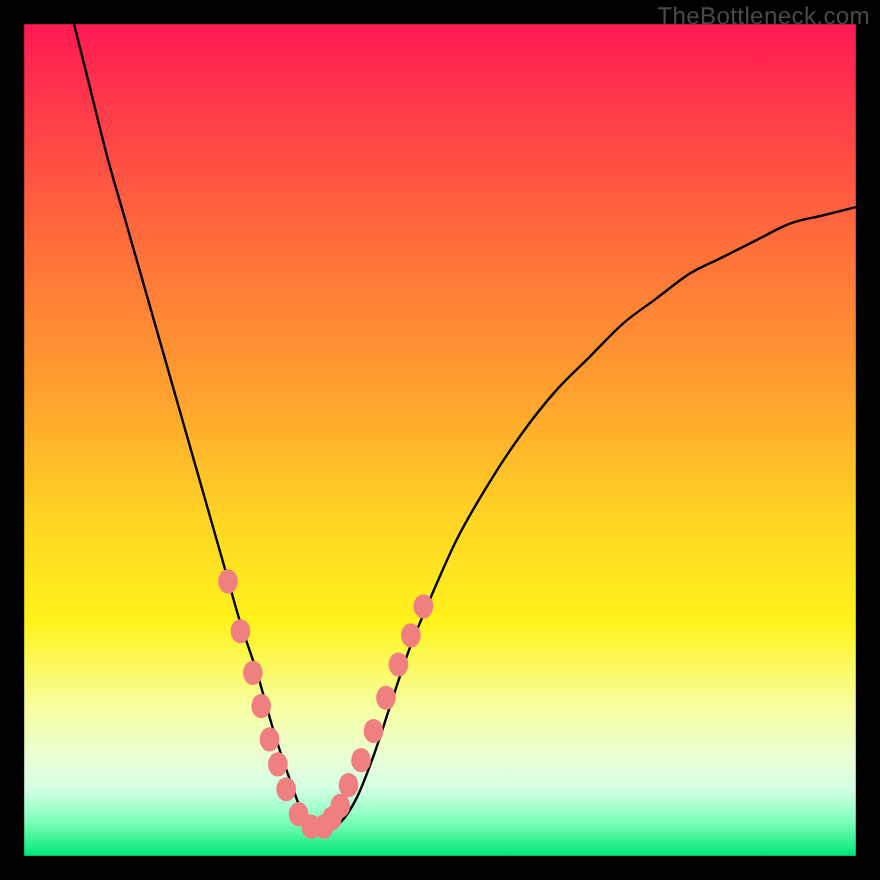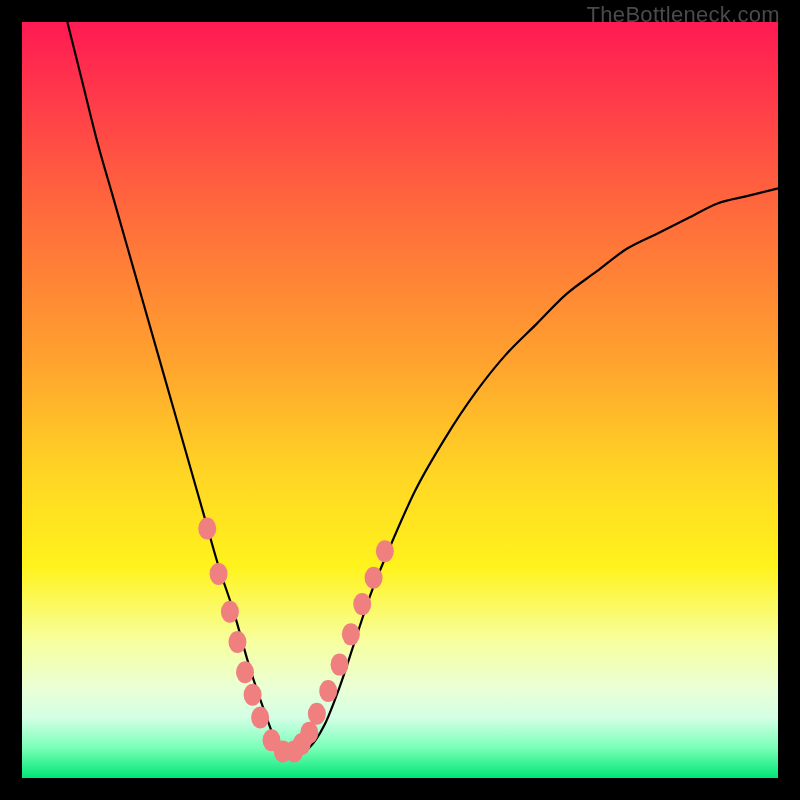--- a/index.html
+++ b/index.html
@@ -28,21 +28,21 @@
       #f7ffa0 82%,
       #eaffd4 88%,
       #d4ffe6 92%,
       #7affb8 96%,
       #00e676 100%
     );
   }
   .watermark {
     position: absolute;
     top: 2px;
-    right: 20px;
+    right: 9px;
     color: #4a4a4a;
     font-size: 22px;
     font-weight: 500;
     letter-spacing: 0.3px;
     z-index: 10;
   }
   svg.plot {
     position: absolute;
     left: 0;
     top: 0;

